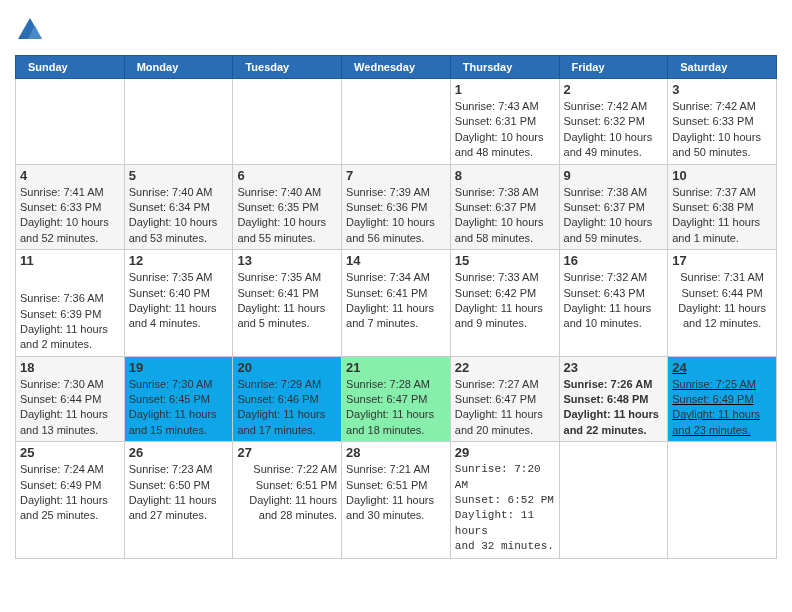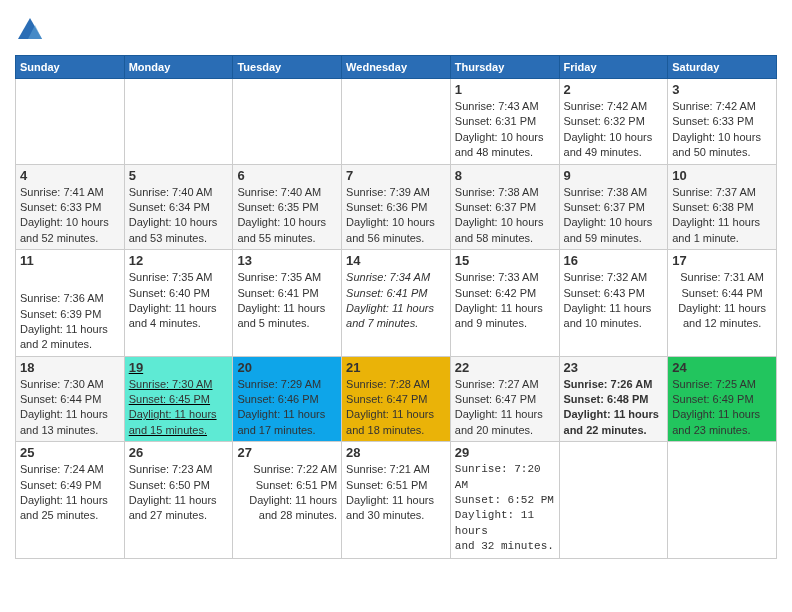--- a/index.html
+++ b/index.html
@@ -53,21 +53,21 @@
       color: #555;
     }
     .calendar {
       width: 100%;
       border-collapse: collapse;
       font-size: 10px;
     }
     .calendar th {
       background-color: #2a6db5;
       color: white;
-      padding: 5px 4px;
+      padding: 5px 12px;
       text-align: left;
       font-size: 11px;
       font-weight: bold;
       border: 1px solid #1a5a9a;
     }
     .calendar td {
       border: 1px solid #ccc;
       vertical-align: top;
       padding: 3px 4px;
       width: calc(100% / 7);
@@ -220,21 +220,21 @@
         </td>
         <td>
           <div class="day-number">13</div>
           <div class="day-info" style="white-space: pre-line;">Sunrise: 7:35 AM
 Sunset: 6:41 PM
 Daylight: 11 hours
 and 5 minutes.</div>
         </td>
         <td>
           <div class="day-number">14</div>
-          <div class="day-info" style="white-space: pre-line; font-style: italic;">Sunrise: 7:34 AM
+          <div class="day-info" style="white-space: pre-line;">Sunrise: 7:34 AM
 Sunset: 6:41 PM
 Daylight: 11 hours
 and 7 minutes.</div>
         </td>
         <td>
           <div class="day-number">15</div>
           <div class="day-info" style="white-space: pre-line;">Sunrise: 7:33 AM
 Sunset: 6:42 PM
 Daylight: 11 hours
 and 9 minutes.</div>
@@ -255,56 +255,56 @@
         </td>
       </tr>
       <tr>
         <td style="background-color: rgb(245, 245, 245);">
           <div class="day-number">18</div>
           <div class="day-info" style="white-space: pre-line;">Sunrise: 7:30 AM
 Sunset: 6:44 PM
 Daylight: 11 hours
 and 13 minutes.</div>
         </td>
-        <td style="background-color: #5eead4; text-decoration: underline;">
+        <td style="background-color: #0ea5e9;">
           <div class="day-number">19</div>
           <div class="day-info" style="white-space: pre-line;">Sunrise: 7:30 AM
 Sunset: 6:45 PM
 Daylight: 11 hours
 and 15 minutes.</div>
         </td>
         <td style="background-color: #0ea5e9;">
           <div class="day-number">20</div>
           <div class="day-info" style="white-space: pre-line;">Sunrise: 7:29 AM
 Sunset: 6:46 PM
 Daylight: 11 hours
 and 17 minutes.</div>
         </td>
-        <td style="background-color: #eab308;">
+        <td style="background-color: #86efac;">
           <div class="day-number">21</div>
           <div class="day-info" style="white-space: pre-line;">Sunrise: 7:28 AM
 Sunset: 6:47 PM
 Daylight: 11 hours
 and 18 minutes.</div>
         </td>
         <td style="background-color: rgb(245, 245, 245);">
           <div class="day-number">22</div>
           <div class="day-info" style="white-space: pre-line;">Sunrise: 7:27 AM
 Sunset: 6:47 PM
 Daylight: 11 hours
 and 20 minutes.</div>
         </td>
         <td style="background-color: rgb(245, 245, 245);">
           <div class="day-number">23</div>
           <div class="day-info" style="white-space: pre-line; font-weight: bold;">Sunrise: 7:26 AM
 Sunset: 6:48 PM
 Daylight: 11 hours
 and 22 minutes.</div>
         </td>
-        <td style="background-color: #22c55e;">
+        <td style="background-color: #0ea5e9; text-decoration: underline;">
           <div class="day-number">24</div>
           <div class="day-info" style="white-space: pre-line;">Sunrise: 7:25 AM
 Sunset: 6:49 PM
 Daylight: 11 hours
 and 23 minutes.</div>
         </td>
       </tr>
       <tr>
         <td>
           <div class="day-number">25</div>

